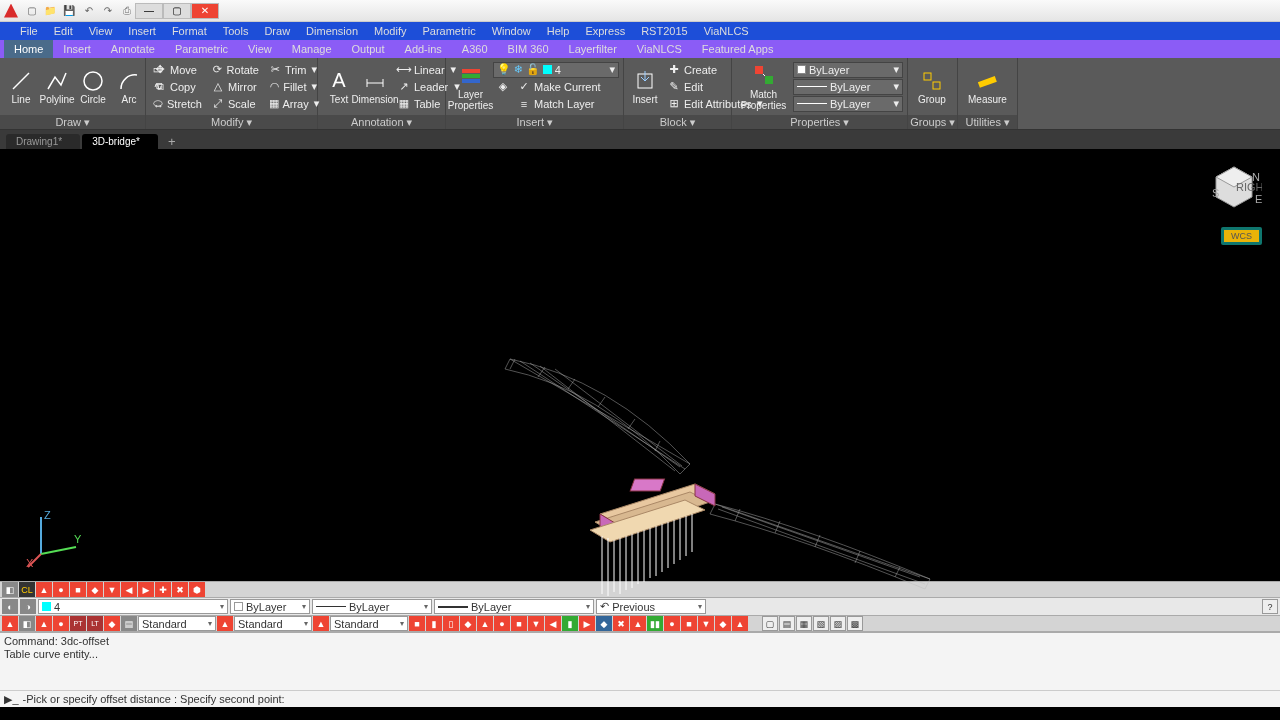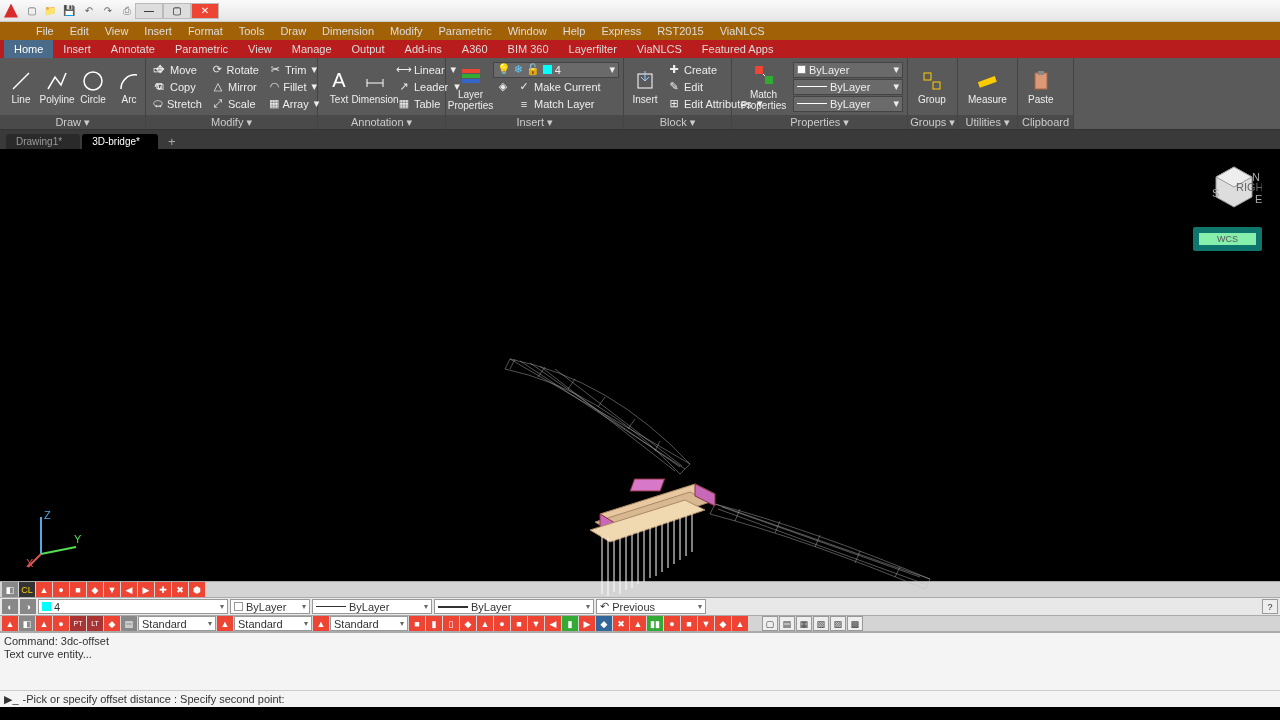--- a/index.html
+++ b/index.html
@@ -5,23 +5,23 @@
 *{margin:0;padding:0;box-sizing:border-box;font-family:"Segoe UI",Arial,sans-serif;font-size:11px;user-select:none}
 body{width:1280px;height:720px;background:#000;overflow:hidden;position:relative}
 .titlebar{height:22px;background:linear-gradient(#fafafa,#e5e5e5);display:flex;align-items:center;padding:0 4px;border-bottom:1px solid #ccc}
 .app-logo{width:14px;height:14px;background:#d92b2b;margin-right:6px;clip-path:polygon(50% 0,100% 100%,0 100%)}
 .qat{display:flex;gap:3px;align-items:center}
 .qat-item{width:16px;height:16px;display:flex;align-items:center;justify-content:center;color:#666;font-size:10px}
 .title-center{flex:1;text-align:center;color:#555;font-size:11px}
 .win-ctrl{display:flex;gap:0}
 .win-btn{width:28px;height:16px;background:#ddd;border:1px solid #bbb;display:flex;align-items:center;justify-content:center;font-size:10px}
 .win-close{background:#e43;color:#fff}
-.menubar{height:18px;background:#a16207;display:flex;align-items:center;padding:0 28px}
+.menubar{height:18px;background:#1d4ed8;display:flex;align-items:center;padding:0 12px}
 .menu-item{color:#ddd;padding:0 8px;font-size:11px;height:100%;display:flex;align-items:center}
-.tabbar{height:18px;background:#b91c1c;display:flex;align-items:flex-end;padding:0 4px}
+.tabbar{height:18px;background:#8b5cf6;display:flex;align-items:flex-end;padding:0 4px}
 .ribbon-tab{color:#ddd;padding:0 10px;font-size:11px;height:100%;display:flex;align-items:center}
 .ribbon-tab.active{background:#4a6b8a;color:#fff}
 .ribbon{height:72px;background:#5a5a5a;display:flex;border-bottom:1px solid #333}
 .panel{border-right:1px solid #444;display:flex;flex-direction:column}
 .panel-body{flex:1;display:flex;align-items:center;padding:2px 4px;gap:2px}
 .panel-label{height:14px;background:#4a4a4a;color:#ccc;font-size:10px;text-align:center;display:flex;align-items:center;justify-content:center;gap:3px}
 .big-btn{display:flex;flex-direction:column;align-items:center;justify-content:center;color:#eee;padding:2px 6px;gap:2px;min-width:34px}
 .big-btn .ico{width:24px;height:24px;display:flex;align-items:center;justify-content:center}
 .big-btn .lbl{font-size:10px;text-align:center;line-height:1}
 .small-row{display:flex;align-items:center;color:#eee;gap:3px;padding:1px 3px;font-size:10px;white-space:nowrap}
@@ -397,36 +397,20 @@
           </div>
           <div class="lbl">Measure</div>
         </div>
       </div>
     <div class="panel-label">
         <span>Utilities</span>
         <span>▾</span>
       </div>
   </div>
 
-  <div class="panel" style="width:56px">
-    <div class="panel-body">
-        <div class="big-btn">
-          <div class="ico">
-            <svg width="24" height="24">
-              <rect x="6" y="4" width="12" height="16" fill="#d97" stroke="#a64"></rect>
-              <rect x="9" y="2" width="6" height="4" fill="#888"></rect>
-            </svg>
-          </div>
-          <div class="lbl">Paste</div>
-        </div>
-      </div>
-    <div class="panel-label">
-        <span>Clipboard</span>
-      </div>
-  </div>
 </div>
 
 <div class="doc-tabs" id="doctabs">
 <div class="doc-tab">Drawing1*</div>
     <div class="doc-tab active">3D-bridge*</div>
     <div class="doc-plus">+</div>
   </div>
 
 <div class="viewport">
   <svg class="bridge" width="460" height="280">
@@ -479,21 +463,21 @@
   <div class="viewcube">
     <svg width="56" height="56">
       <polygon points="28,6 46,16 46,36 28,46 10,36 10,16" fill="#ddd" stroke="#999"></polygon>
       <polygon points="28,6 46,16 28,26 10,16" fill="#eee" stroke="#999"></polygon>
       <text x="30" y="30" font-size="7" fill="#666">RIGHT</text>
       <text x="6" y="36" font-size="9" fill="#aaa">S</text>
       <text x="46" y="20" font-size="9" fill="#aaa">N</text>
       <text x="49" y="42" font-size="9" fill="#aaa">E</text>
     </svg>
   </div>
-  <div style="position:absolute;right:18px;top:78px;background:#86efac;border:6px solid #0f766e;padding:1px 18px;font-size:9px;color:#555;border-radius:2px">WCS</div>
+  <div style="position:absolute;right:18px;top:78px;background:#eab308;border:3px solid #0f766e;padding:1px 7px;font-size:9px;color:#555;border-radius:2px">WCS</div>
 </div>
 
 <div class="toolbar-strip">
   <div class="ts-btn g">◧</div>
   <div class="ts-btn g" style="background:#333;color:#fc0">CL</div>
   <div class="ts-btn">▲</div>
   <div class="ts-btn">●</div>
   <div class="ts-btn">■</div>
   <div class="ts-btn">◆</div>
   <div class="ts-btn">▼</div>
@@ -583,18 +567,18 @@
   <div class="ts-btn w">▢</div>
   <div class="ts-btn w">▤</div>
   <div class="ts-btn w">▦</div>
   <div class="ts-btn w">▧</div>
   <div class="ts-btn w">▨</div>
   <div class="ts-btn w">▩</div>
 </div>
 
 <div class="cmd-area" id="cmdhist">
     <div class="cmd-line">Command: 3dc-offset</div>
-    <div class="cmd-line">Text curve entity...</div>
+    <div class="cmd-line">Table curve entity...</div>
   </div>
 <div class="cmd-input">
   <span class="prefix">▶_</span>
   <span>-Pick or specify offset distance :  Specify second point:</span>
 </div>
 
 </body></html>

